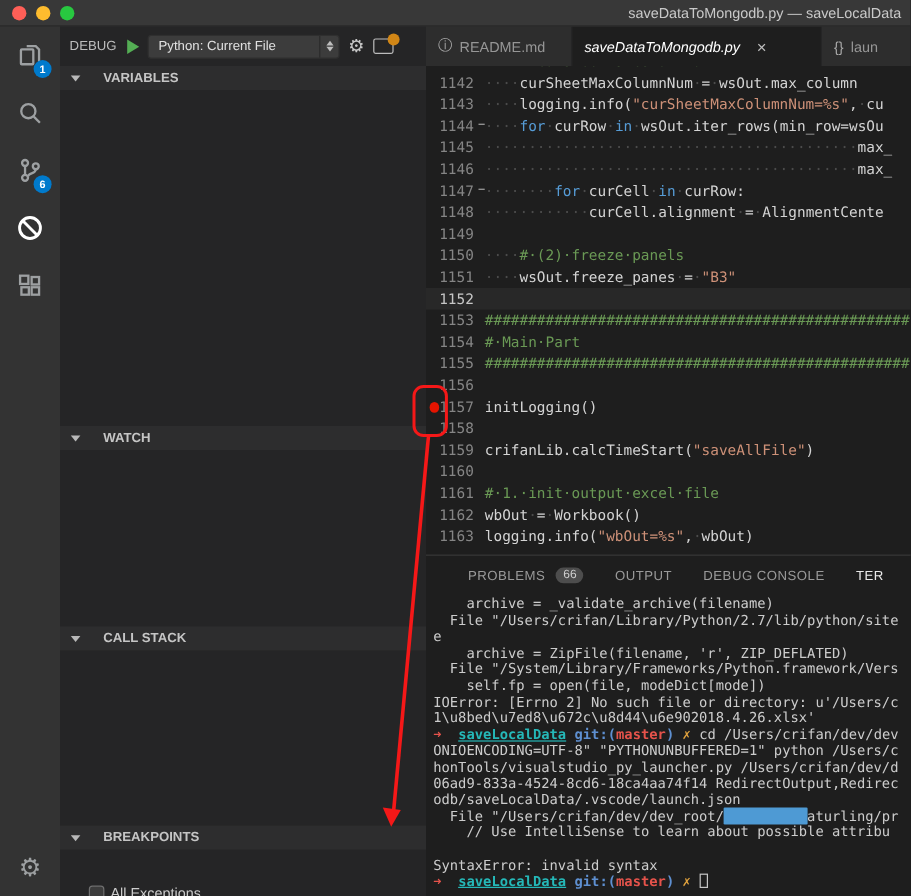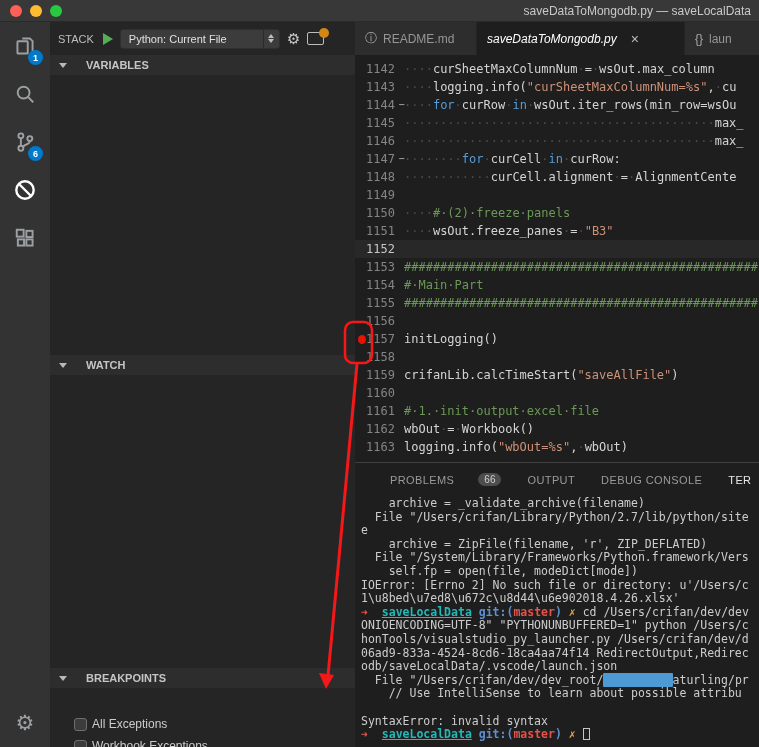--- a/index.html
+++ b/index.html
@@ -77,21 +77,21 @@
   .tk-c { color:#6a9955; }
   .tk-k { color:#569cd6; }
   .tk-s { color:#ce9178; }
   .tk-v { color:#d4d4d4; }
 
   
   .panel { height:285px; flex:none; background:#1e1e1e; border-top:1px solid #3f3f3f; display:flex; flex-direction:column; }
   .panel-tabs { height:33px; flex:none; display:flex; align-items:center; gap:26px; padding-left:35px; font-size:11px; letter-spacing:0.4px; }
   .panel-tab { color:#9a9a9a; cursor:pointer; display:flex; align-items:center; white-space:nowrap; }
   .panel-tab.active { color:#e9e9e9; }
-  .p-badge { background:#4d4d4d; color:#d0d0d0; border-radius:9px; padding:1px 6px; font-size:10px; margin-left:24px; letter-spacing:0; }
+  .p-badge { background:#4d4d4d; color:#d0d0d0; border-radius:9px; padding:1px 6px; font-size:10px; margin-left:9px; letter-spacing:0; }
   .term { flex:1; padding:1px 0 0 6px; font-family:"DejaVu Sans Mono","Liberation Mono",monospace; font-size:11.5px; line-height:13.6px; white-space:pre; overflow:hidden; }
   .term-line { height:13.6px; }
   .tm-d { color:#cccccc; }
   .tm-red { color:#e5534b; font-weight:bold; }
   .tm-cyan { color:#25b8b8; font-weight:bold; text-decoration:underline; }
   .tm-blue { color:#5e8fd0; font-weight:bold; }
   .tm-yel { color:#e2a33e; }
   .tm-redact { background:#4e9ad4; color:transparent; border-radius:1px; }
   .tm-cursor { display:inline-block; width:7px; height:12px; border:1px solid #c5c5c5; vertical-align:-2px; }
 
@@ -149,21 +149,21 @@
             <rect x="2.8" y="9" width="4.5" height="4.5"></rect>
             <rect x="9" y="9" width="4.5" height="4.5"></rect>
           </svg>
         </div>
       </div>
     <div class="ab-settings">⚙</div>
   </div>
 
   <div class="sidebar">
     <div class="debug-toolbar">
-      <span class="dbg-label">STACK</span>
+      <span class="dbg-label">DEBUG</span>
       <span class="play-btn"></span>
       <div class="config-dd">
         <span>Python: Current File</span>
         <span class="dd-arrows">
             <span class="dd-up"></span>
             <span class="dd-down"></span>
           </span>
       </div>
       <span class="tb-gear">⚙</span>
       <span class="console-ico">
@@ -176,20 +176,24 @@
       <span>VARIABLES</span>
     </div>
     <div class="sec-b b-vars"></div>
 
     <div class="sec-h">
       <span class="twisty"></span>
       <span>WATCH</span>
     </div>
     <div class="sec-b b-watch"></div>
 
+    <div class="sec-h">
+      <span class="twisty"></span>
+      <span>CALL STACK</span>
+    </div>
     <div class="sec-b b-cs"></div>
 
     <div class="sec-h">
       <span class="twisty"></span>
       <span>BREAKPOINTS</span>
     </div>
     <div class="sec-b b-bp" id="bp-body">
         <div class="bp-row">
           <span class="bp-dotcol"></span>
           <span class="cb"></span>

